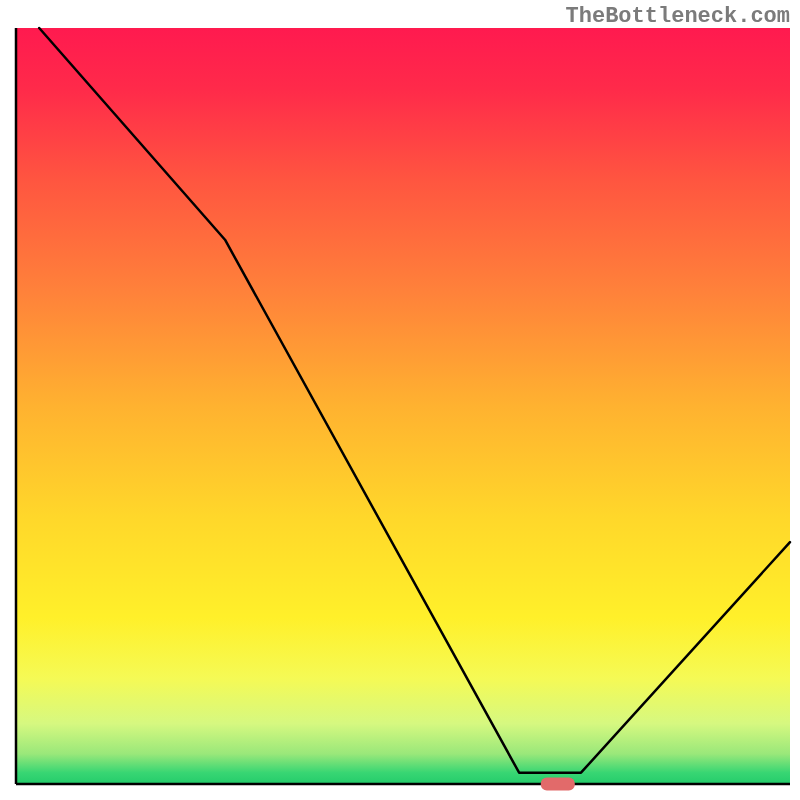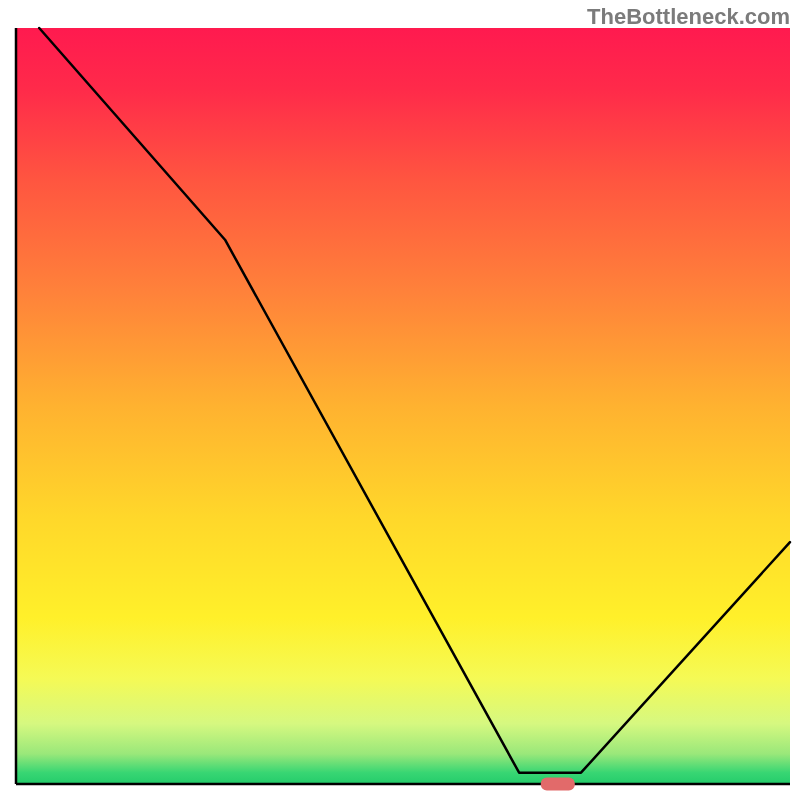--- a/index.html
+++ b/index.html
@@ -7,20 +7,21 @@
     padding: 0;
     width: 800px;
     height: 800px;
     background: #ffffff;
     font-family: Arial, Helvetica, sans-serif;
   }
   .container {
     position: relative;
     width: 800px;
     height: 800px;
+    font-family: Liberation Mono, monospace;
   }
   .watermark {
     position: absolute;
     top: 4px;
     right: 10px;
     font-size: 22px;
     font-weight: 600;
     color: #7b7b7b;
     letter-spacing: 0px;
   }

